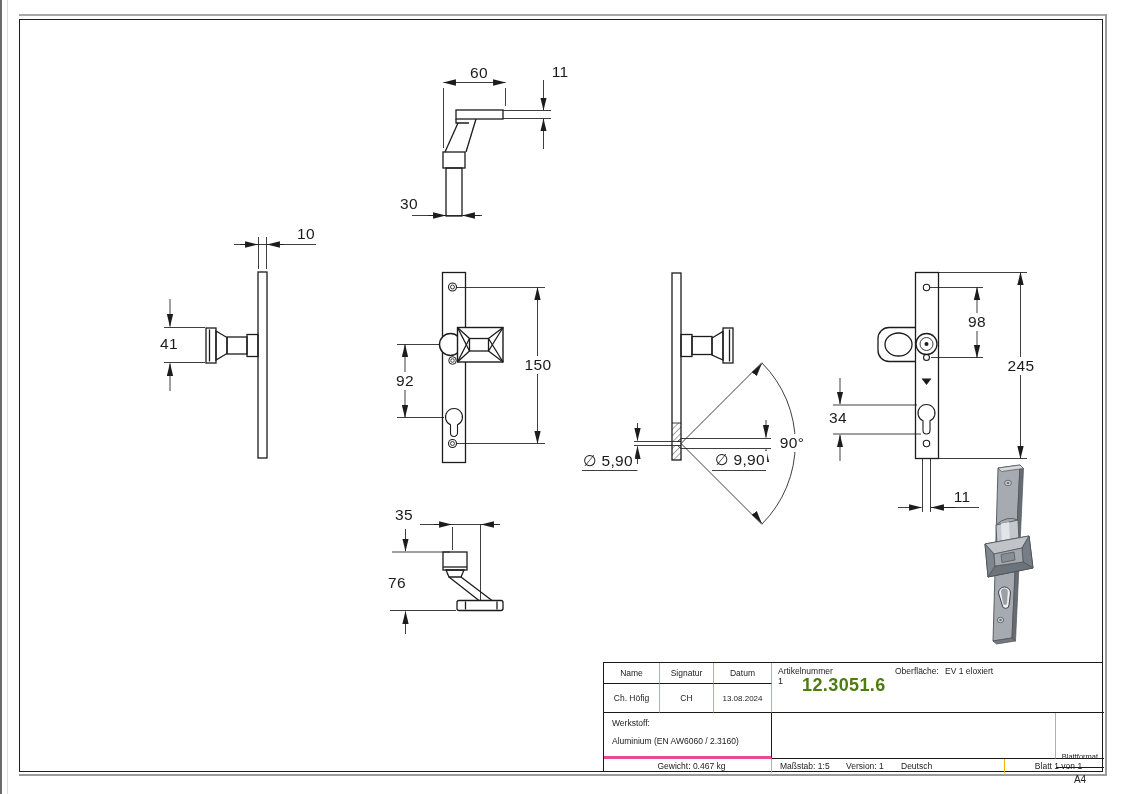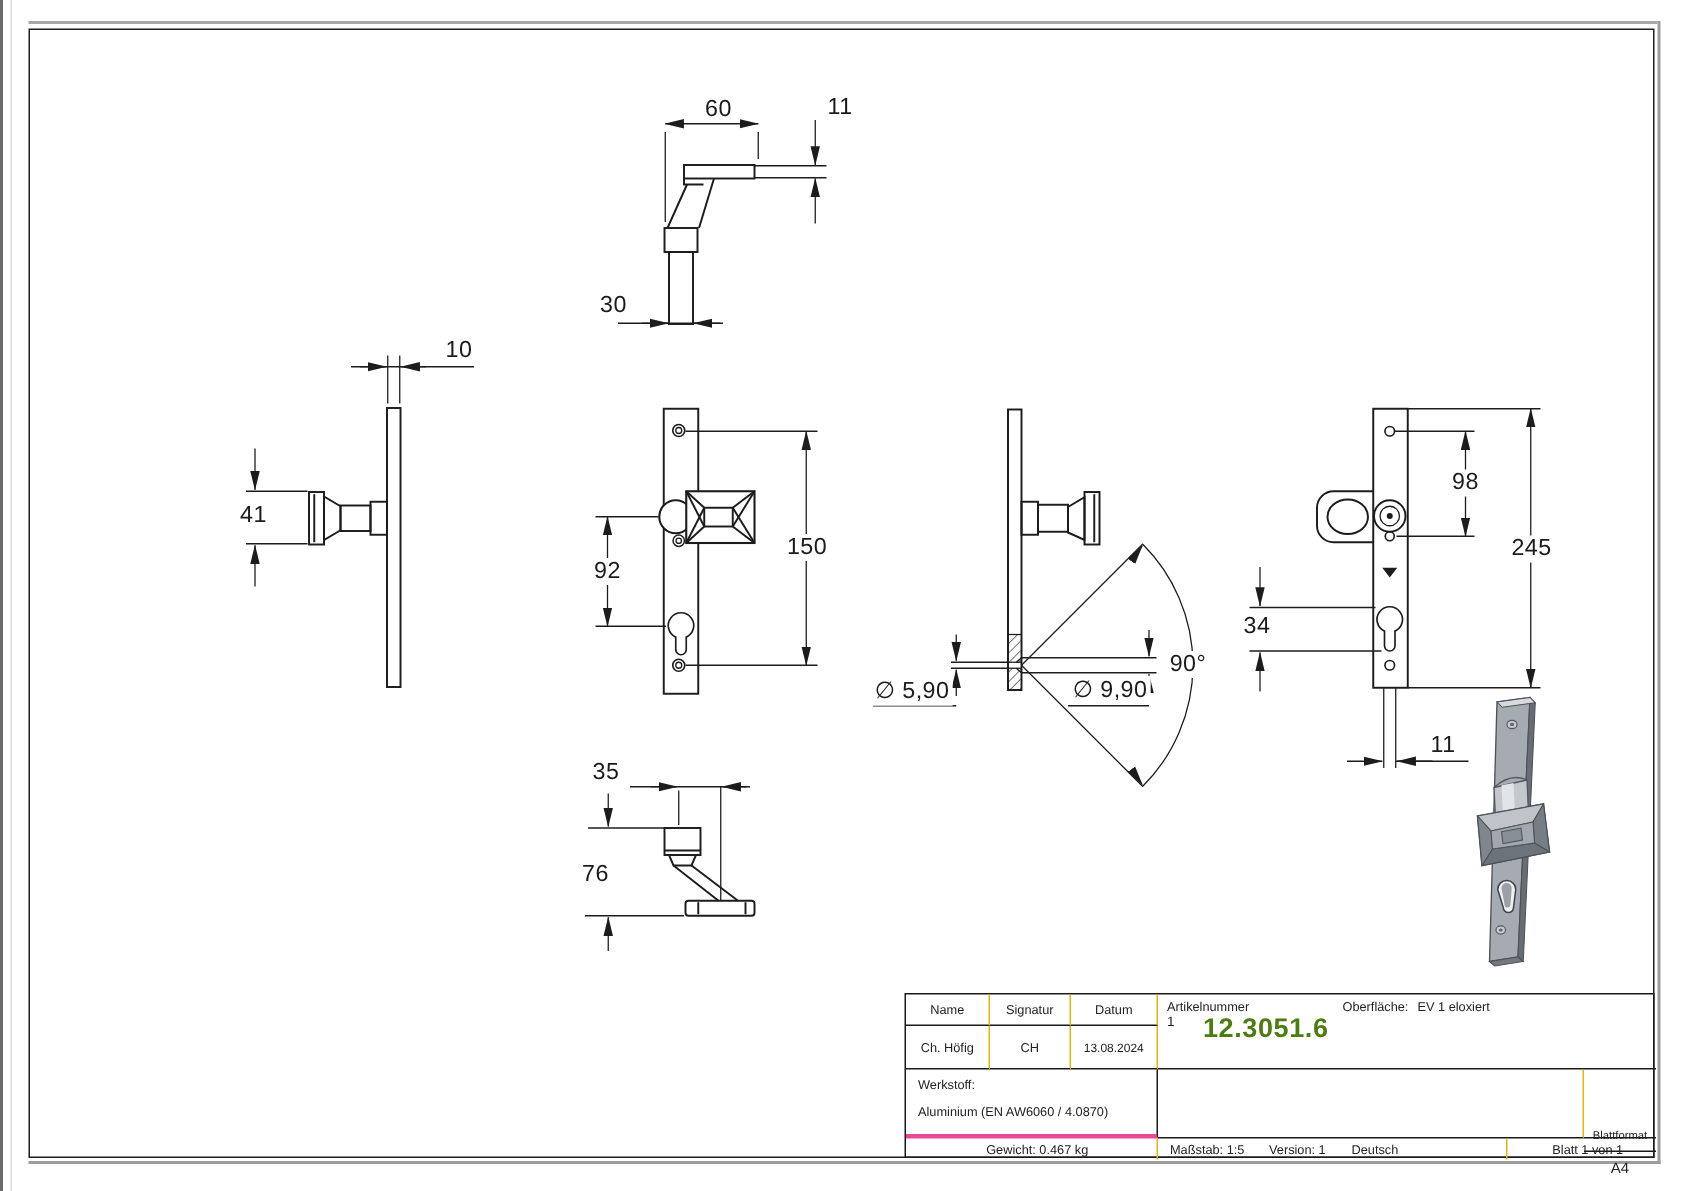--- a/index.html
+++ b/index.html
@@ -265,21 +265,21 @@
     <div class="art-cell">
       <span class="art-label">Artikelnummer</span>
       <span class="surf-label">Oberfläche:</span>
       <span class="surf-value">EV 1 eloxiert</span>
       <span class="art-sup">1</span>
       <span class="art-num">12.3051.6</span>
     </div>
 
     <div class="wk-cell">
       <span style="top:5px">Werkstoff:</span>
-      <span style="top:23px">Aluminium (EN AW6060 / 4.0870)</span>
+      <span style="top:23px">Aluminium (EN AW6060 / 2.3160)</span>
     </div>
     <div class="c br bb" style="left:168px;top:50px;width:284px;height:46px"></div>
     <div class="fmt-cell">
       <div class="fmt-label">Blattformat</div>
       <div class="fmt-value">A4</div>
     </div>
 
     <div class="c br left-al" style="left:0;top:96px;width:168px;height:14px">Gewicht: 0.467 kg</div>
     <div class="c br sc-cell" style="left:168px;top:96px;width:233px;height:14px">
       <span style="left:8px">Maßstab: 1:5</span>

